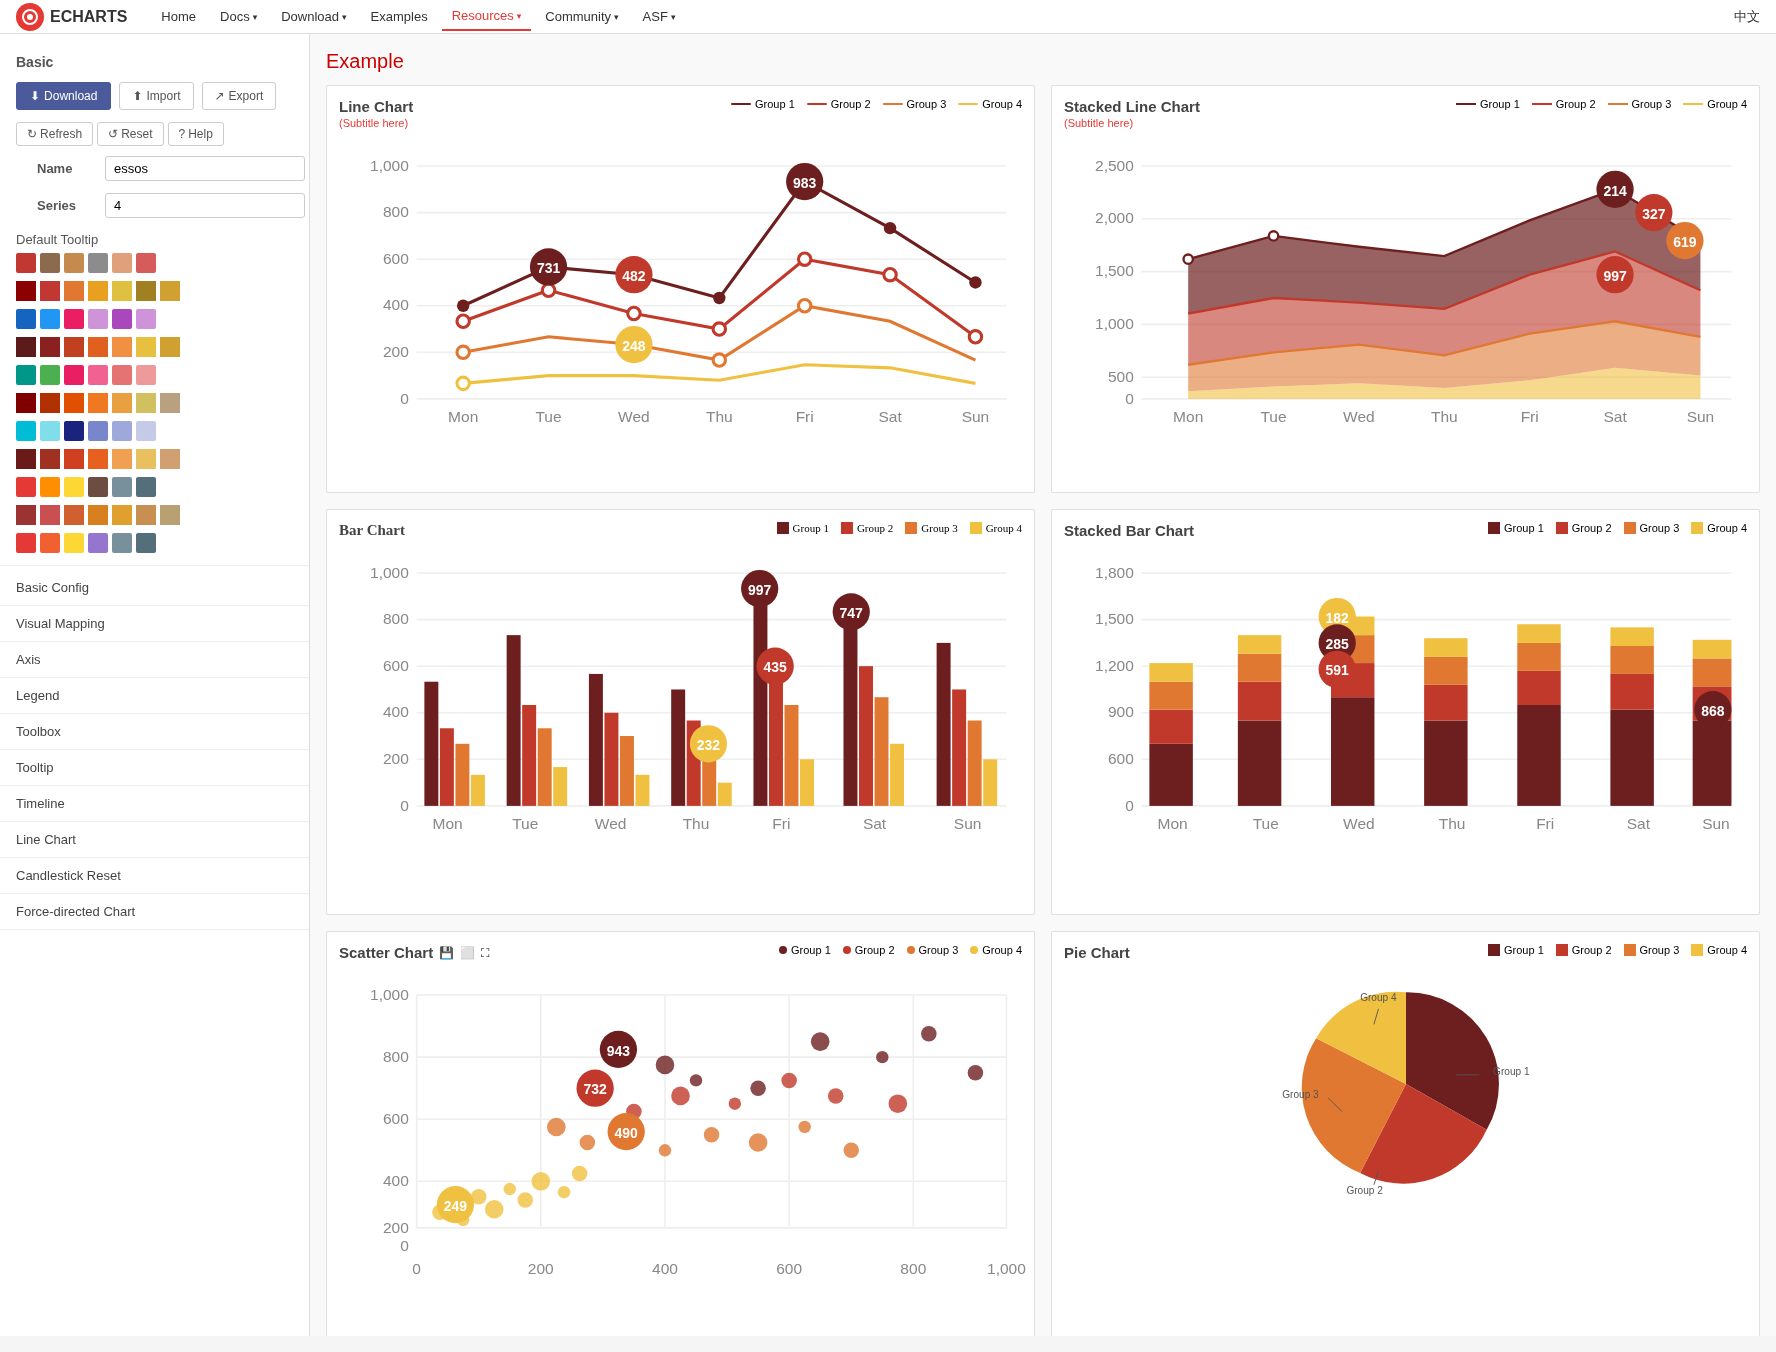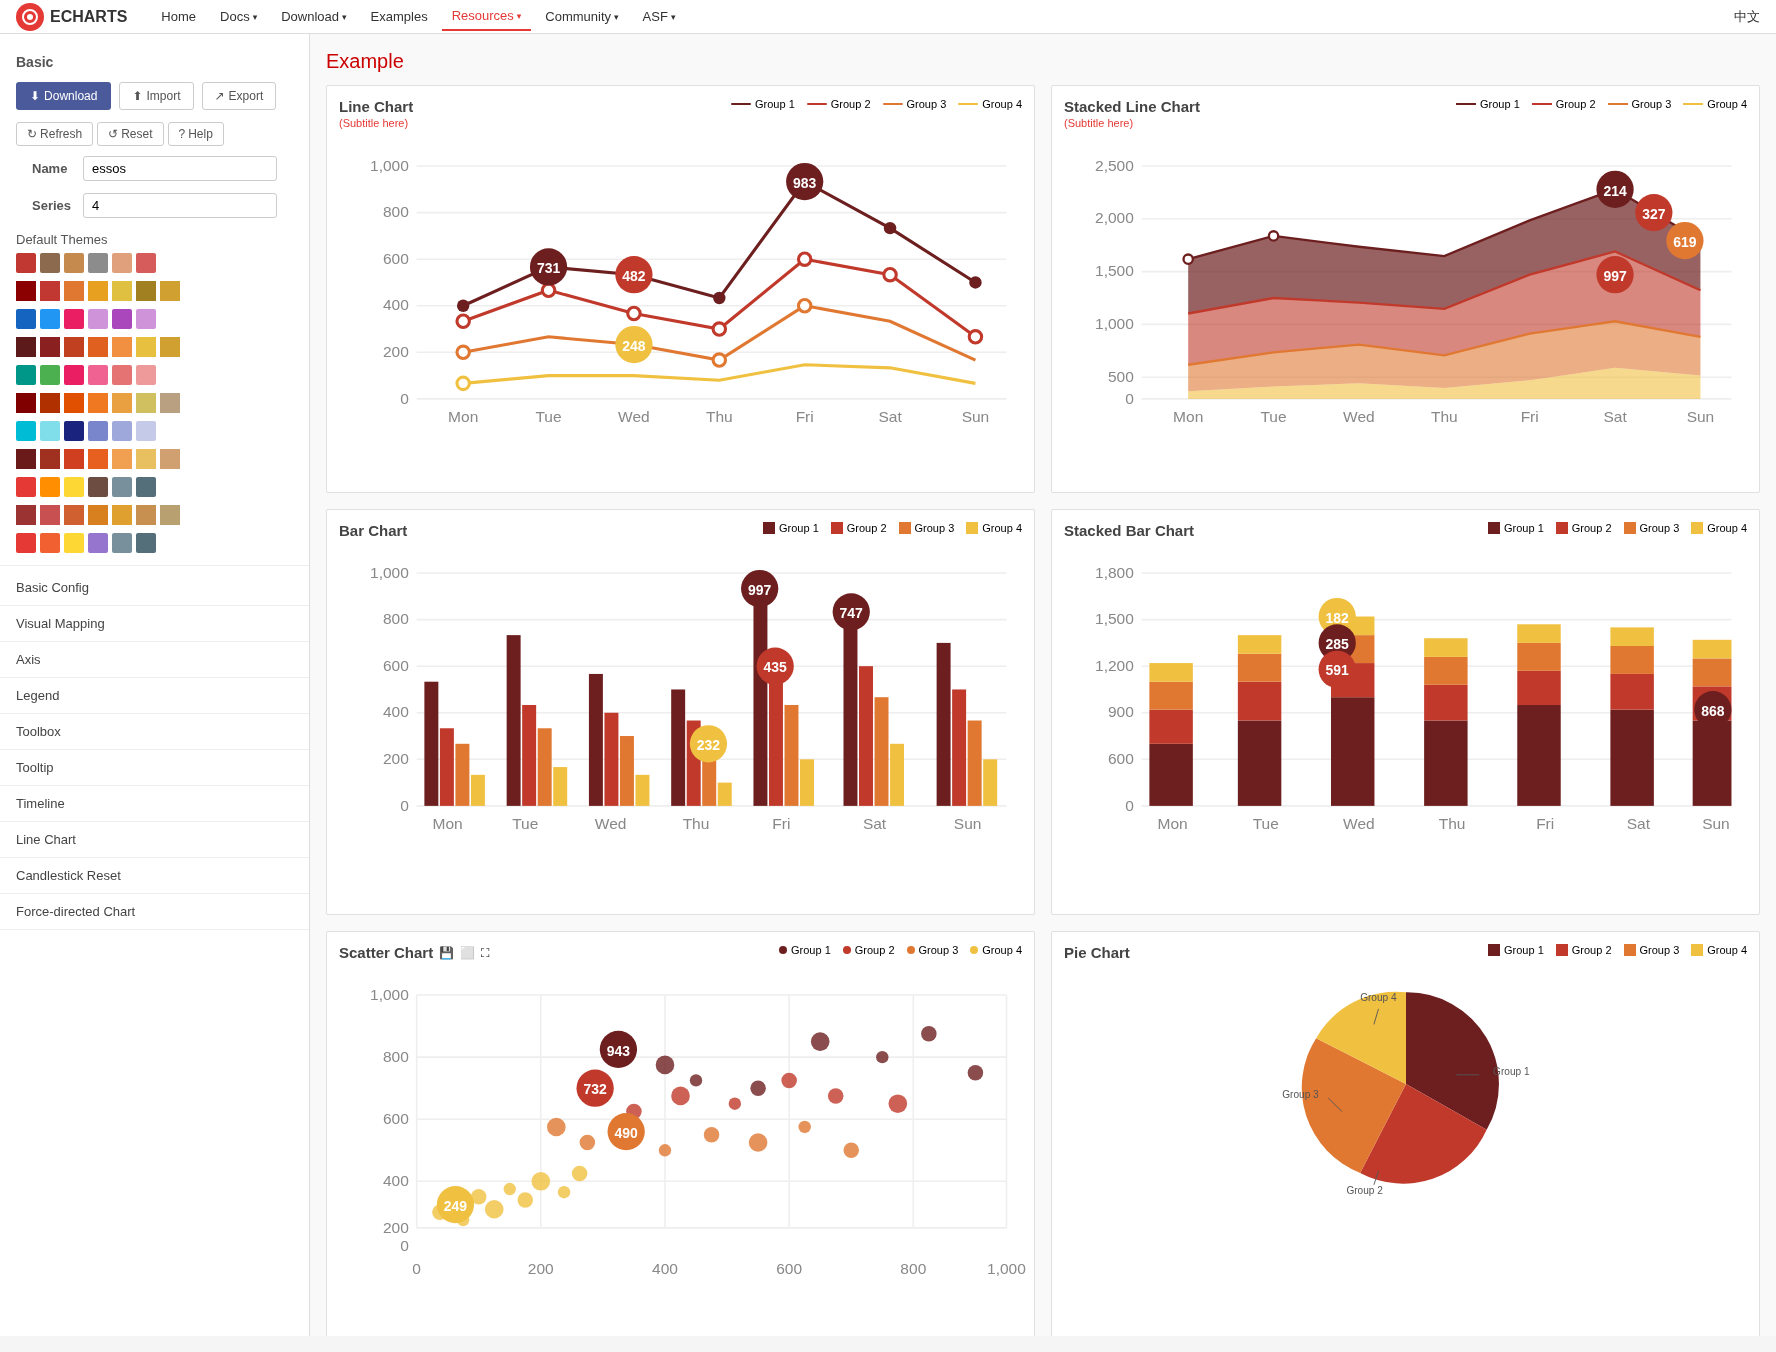--- a/index.html
+++ b/index.html
@@ -26,21 +26,21 @@
     
     .action-btns { display: flex; gap: 8px; padding: 8px 16px; }
     .btn-primary { background: #4a5a9a; color: #fff; border: none; border-radius: 3px; padding: 6px 14px; font-size: 12px; cursor: pointer; display: flex; align-items: center; gap: 4px; }
     .btn-secondary { background: #fff; color: #555; border: 1px solid #ccc; border-radius: 3px; padding: 6px 12px; font-size: 12px; cursor: pointer; display: flex; align-items: center; gap: 4px; }
 
     
     .small-btns { display: flex; gap: 4px; padding: 4px 16px; }
     .small-btn { background: #fff; color: #555; border: 1px solid #ccc; border-radius: 3px; padding: 4px 10px; font-size: 12px; cursor: pointer; display: flex; align-items: center; gap: 3px; }
 
     
-    .form-row { display: flex; align-items: center; padding: 6px 32px; gap: 8px; }
+    .form-row { display: flex; align-items: center; padding: 6px 4px; gap: 8px; margin-left: 33px; }
     .form-label { width: 60px; font-weight: bold; font-size: 13px; color: #555; }
     .form-input { flex: 1; border: 1px solid #ccc; border-radius: 3px; padding: 4px 8px; font-size: 13px; }
 
     
     .themes-section { padding: 8px 16px 4px; }
     .themes-title { font-size: 13px; color: #555; margin-bottom: 6px; }
     .theme-row { display: flex; gap: 4px; margin-bottom: 4px; align-items: center; }
     .theme-swatch { width: 20px; height: 20px; border-radius: 2px; cursor: pointer; display: inline-block; }
     .theme-palette-block { width: 20px; height: 20px; cursor: pointer; display: inline-block; }
 
@@ -152,21 +152,21 @@
     <div class="form-row">
       <span class="form-label">Name</span>
       <input class="form-input" type="text" value="essos" style="">
     </div>
     <div class="form-row">
       <span class="form-label">Series</span>
       <input class="form-input" type="text" value="4" style="">
     </div>
 
     <div class="themes-section">
-      <div class="themes-title">Default Themes</div>
+      <div class="themes-title">Default Tooltip</div>
 
       <div style="display:flex; flex-wrap:wrap; gap:4px; margin-bottom:4px;">
 
         <div class="theme-row">
           <div class="theme-swatch" style="background:#c13731;"></div>
           <div class="theme-swatch" style="background:#8b6a4e;"></div>
           <div class="theme-swatch" style="background:#c48a4e;"></div>
           <div class="theme-swatch" style="background:#8c8c8c;"></div>
           <div class="theme-swatch" style="background:#e0a07c;"></div>
           <div class="theme-swatch" style="background:#d65c5c;"></div>
@@ -450,21 +450,21 @@
           <circle cx="380" cy="50" r="12" fill="#c0392b"></circle>
           <text x="380" y="54" text-anchor="middle" fill="white" font-size="9" font-weight="bold">327</text>
           <circle cx="400" cy="68" r="12" fill="#e07832"></circle>
           <text x="400" y="72" text-anchor="middle" fill="white" font-size="9" font-weight="bold">619</text>
           <circle cx="355" cy="90" r="12" fill="#c0392b"></circle>
           <text x="355" y="94" text-anchor="middle" fill="white" font-size="9" font-weight="bold">997</text>
         </svg>
       </div>
 
       <div class="chart-card">
-        <div style="display:flex; justify-content:space-between; align-items:flex-start; flex-wrap:wrap;">
+        <div style="display:flex; justify-content:space-between; align-items:flex-start; flex-wrap:wrap;font-family:Liberation Serif, serif;">
           <div class="chart-title">Bar Chart</div>
           <div class="chart-legend">
             <div class="legend-item">
               <div style="width:12px;height:12px;background:#6d1f1f;"></div>
               <span style="font-size:11px;">Group 1</span>
             </div>
             <div class="legend-item">
               <div style="width:12px;height:12px;background:#c0392b;"></div>
               <span style="font-size:11px;">Group 2</span>
             </div>

